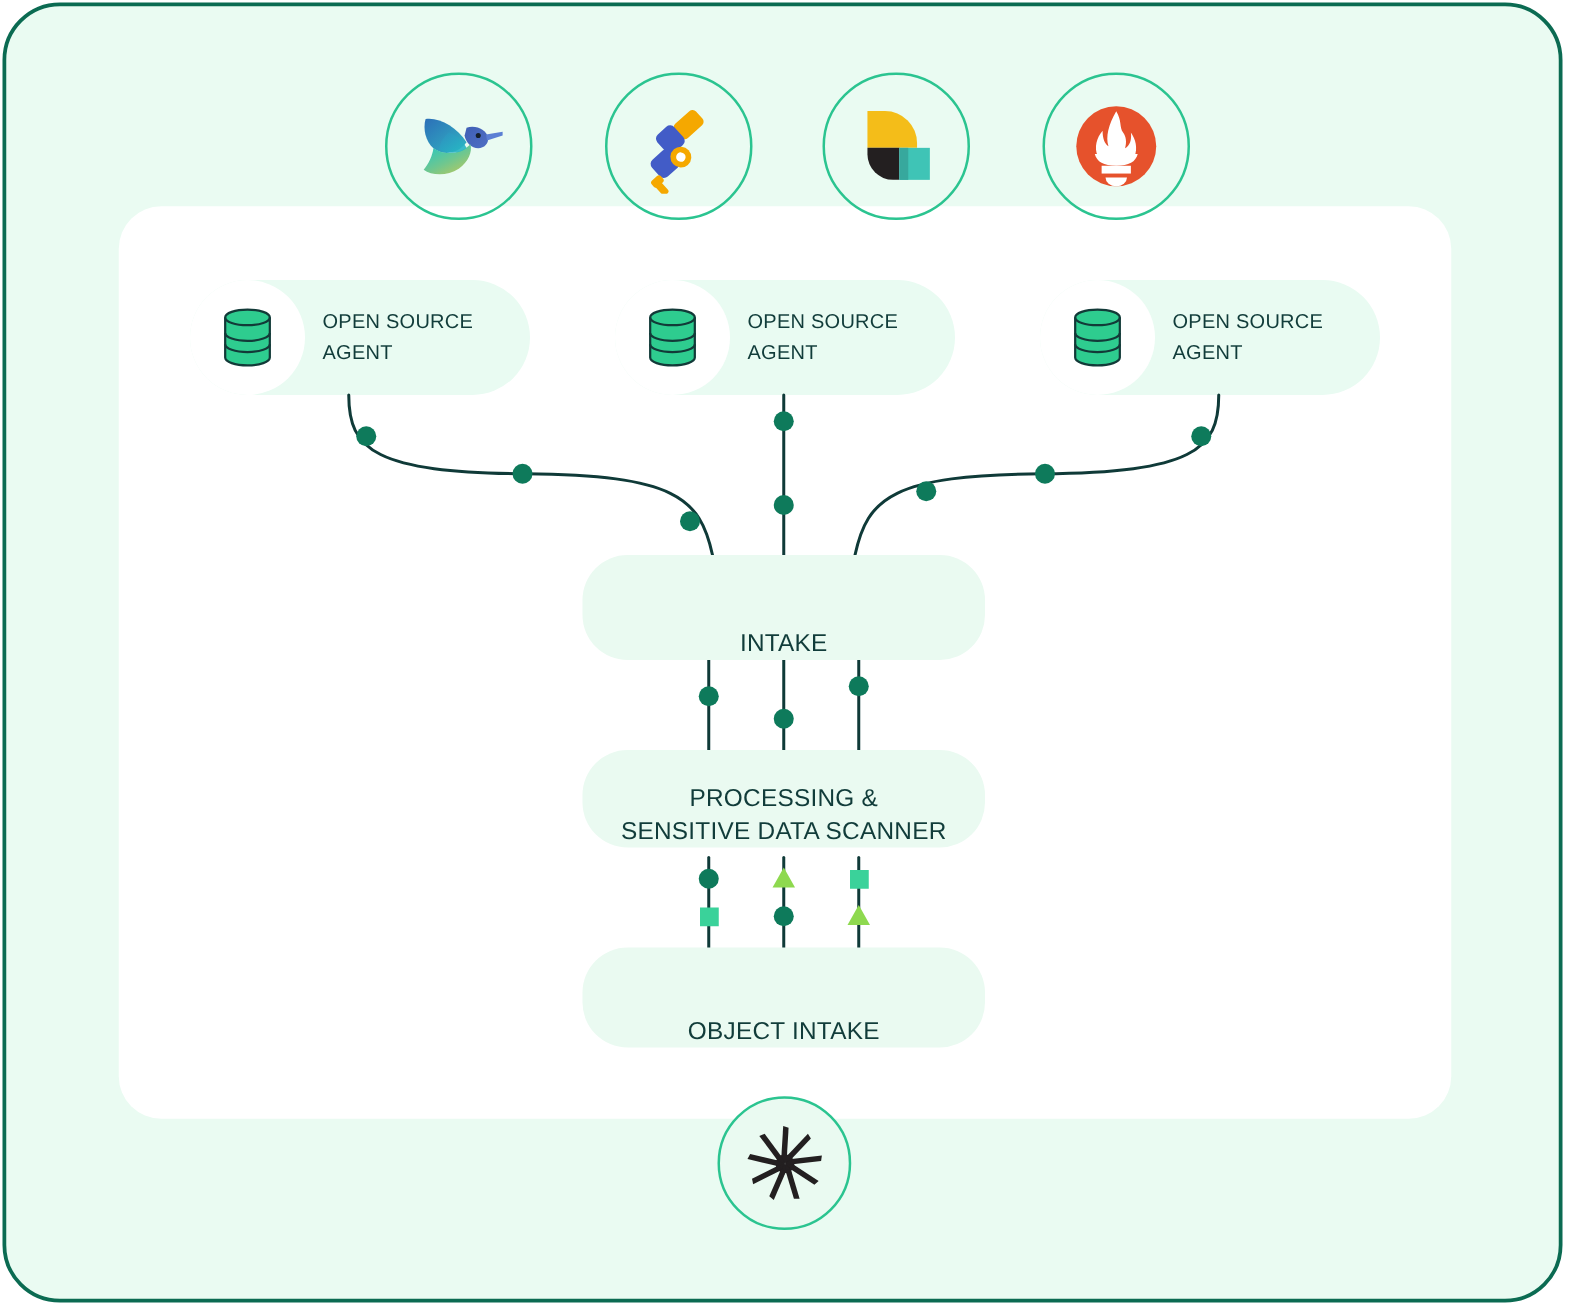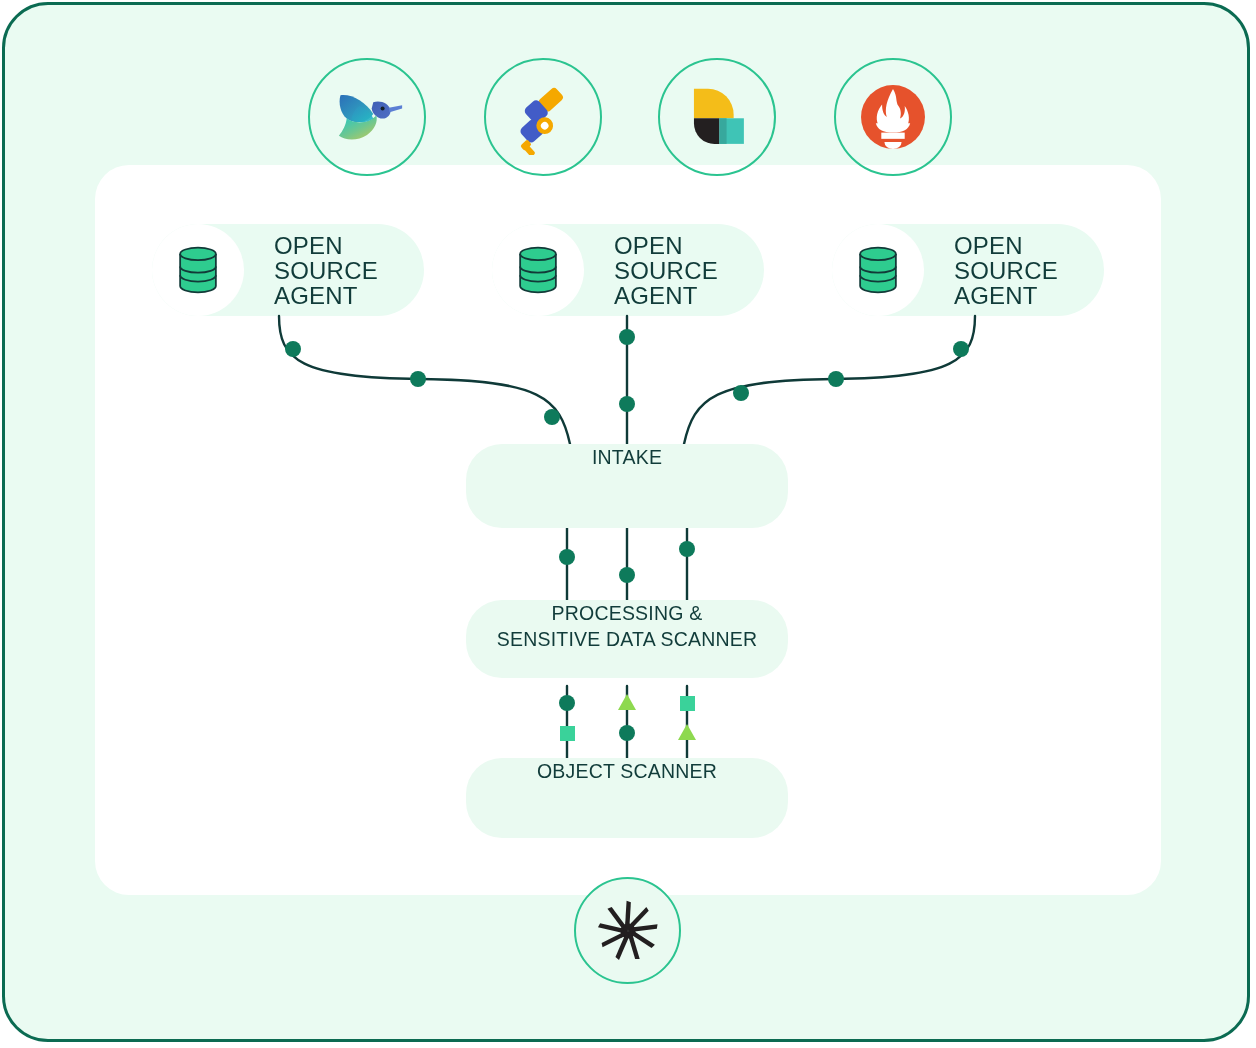--- a/index.html
+++ b/index.html
@@ -68,34 +68,34 @@
     height: 92px;
     border-radius: 50%;
     background: #ffffff;
     flex: 0 0 92px;
     display: flex;
     align-items: center;
     justify-content: center;
   }
   .agent-label {
     color: #113c3a;
-    font-size: 24px;
+    font-size: 16px;
     line-height: 25px;
     letter-spacing: 0.2px;
-    padding-left: 30px;
+    padding-left: 14px;
     white-space: pre-line;
   }
 
   
   .stage-box {
     position: absolute;
     background: #eafaf1;
     border-radius: 36px;
     display: flex;
-    align-items: flex-start;
+    align-items: flex-end;
     justify-content: center;
     text-align: center;
     color: #113c3a;
     font-size: 19.5px;
     line-height: 26px;
     letter-spacing: 0.2px;
     white-space: pre-line;
   }
 
   
@@ -285,21 +285,21 @@
   <div class="stage-box" style="left:466px; top:444px; width:322px; height:84px;">
     <span>INTAKE</span>
   </div>
 
   <div class="stage-box" style="left:466px; top:600px; width:322px; height:78px;">
     <span>PROCESSING &amp;
 SENSITIVE DATA SCANNER</span>
   </div>
 
   <div class="stage-box" style="left:466px; top:758px; width:322px; height:80px;">
-    <span>OBJECT SCANNER</span>
+    <span>OBJECT INTAKE</span>
   </div>
 
   <div class="brand-circle">
     <svg width="72" height="72" viewBox="0 0 100 100">
       <g fill="#231f20">
         <g transform="rotate(0 50 50)">
             <polygon points="48,8 54,10 52,44 46,42"></polygon>
             <polygon points="52,42 56,38 60,48 50,50"></polygon>
           </g>
         <g transform="rotate(40 50 50)">

